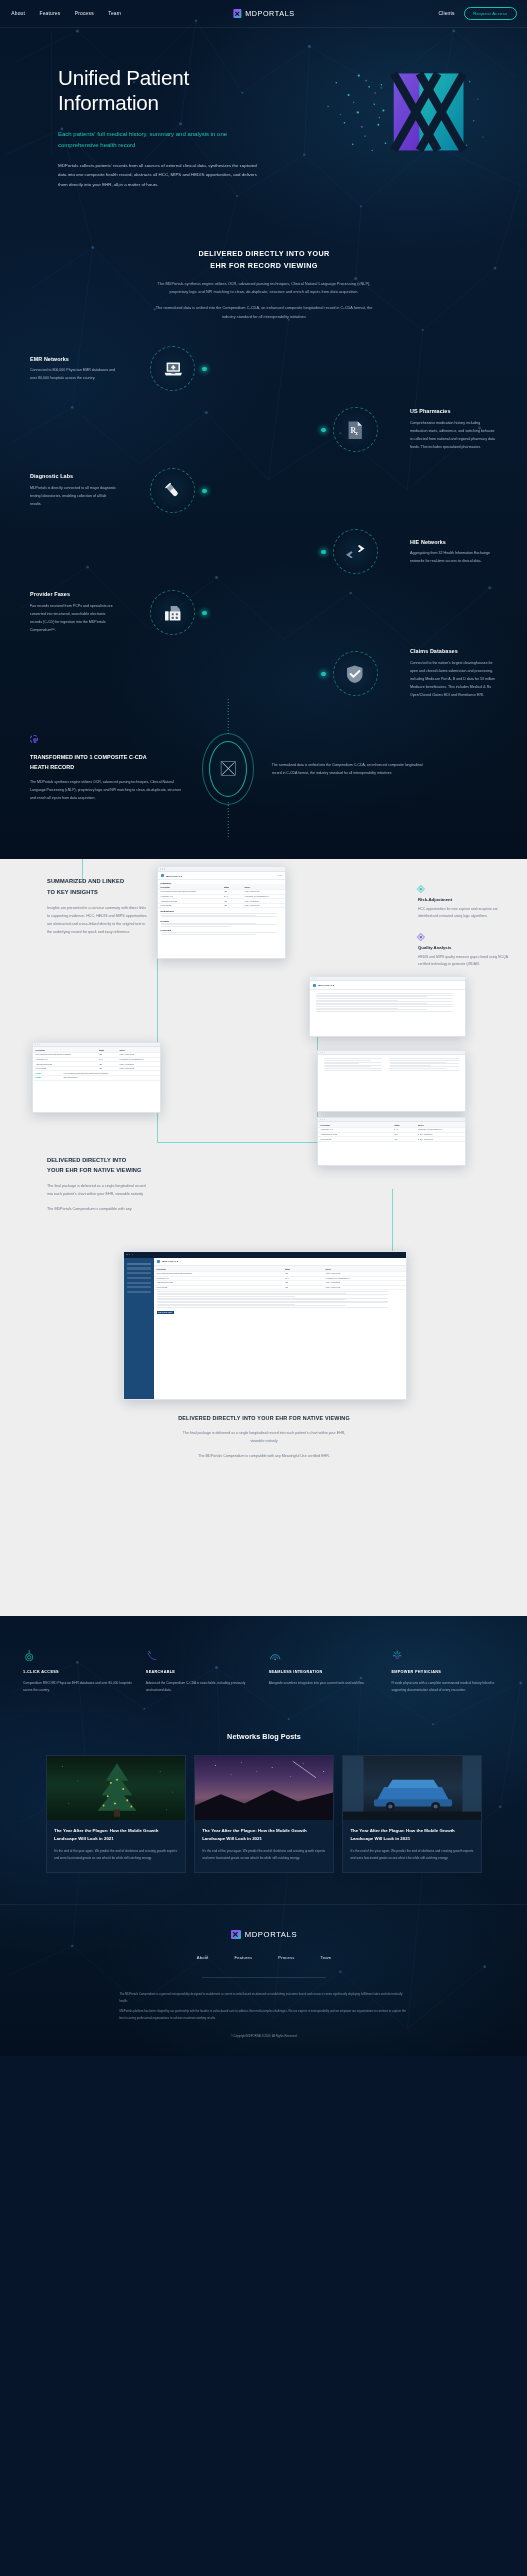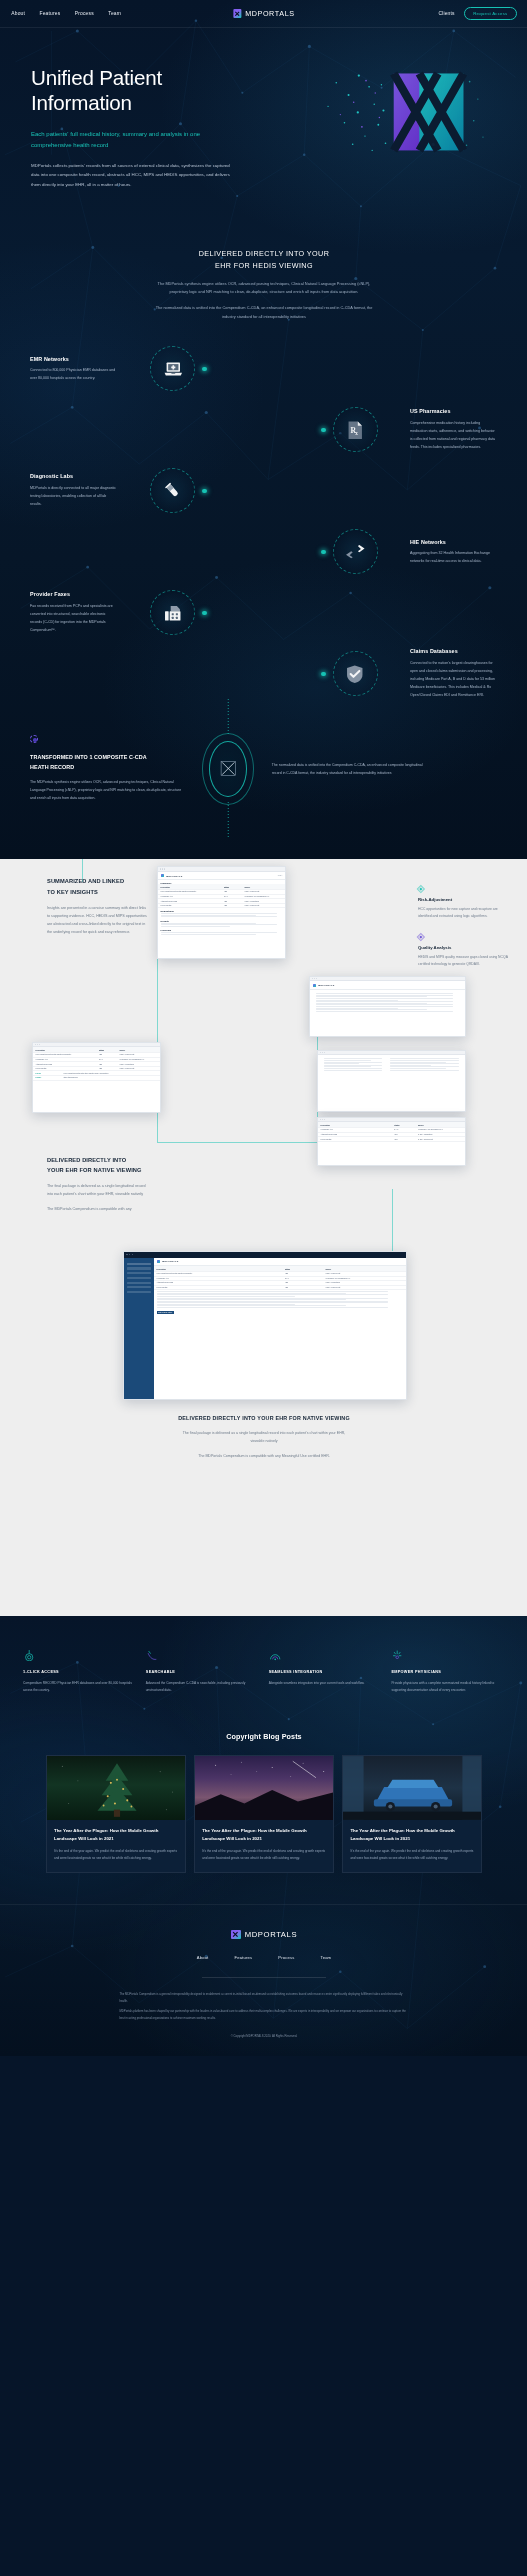--- a/index.html
+++ b/index.html
@@ -47,30 +47,30 @@
   .logo-mark svg { display:block; }
   .logo-word { font-size:7.2px; letter-spacing:0.6px; font-weight:400; color:#fff; }
   .nav-right { margin-left:auto; display:flex; align-items:center; gap:9.3px; }
   .btn-outline {
     border:0.5px solid #16c2b4; color:#16c2b4;
     border-radius:8.2px; padding:3.1px 8.2px; font-size:4.4px; letter-spacing:0.2px;
     background:transparent; cursor:pointer; white-space:nowrap;
   }
 
   
-  .hero { position:relative; z-index:4; padding:37px 31px 46px; display:flex; }
+  .hero { position:relative; z-index:4; padding:37px 31px 46px; display:flex;margin-left:27px; }
   .hero-text { width:242px; }
   .hero h1 { font-size:20.6px; line-height:1.22; font-weight:400; letter-spacing:-0.2px; }
   .hero-sub { margin-top:13.4px; color:#19c3b6; font-size:6px; line-height:1.85; font-weight:500; max-width:206px; }
   .hero-body { margin-top:10.3px; color:#b7c4d4; font-size:4.4px; line-height:2.1; max-width:206px; }
   .hero-art { position:absolute; right:15.5px; top:27px; width:216px; height:118px; }
 
   
   .sec-head { text-align:center; position:relative; z-index:4; padding-top:20.6px; }
-  .sec-head h2 { font-size:7.2px; letter-spacing:0.4px; font-weight:400; line-height:1.7; }
+  .sec-head h2 { font-size:7.2px; letter-spacing:0.4px; font-weight:700; line-height:1.7; }
   .sec-head p { color:#9fb0c4; font-size:3.9px; line-height:2.1; max-width:222px; margin:7.2px auto 0; }
 
   
   .features { position:relative; z-index:4; padding:17.5px 0 0; }
   .frow { display:flex; align-items:center; position:relative; min-height:61px; padding:0 30px; }
   .frow .txt { width:88px; }
   .frow .txt h3 { font-size:5.4px; font-weight:700; margin-bottom:4.6px; letter-spacing:0.1px; }
   .frow .txt p { font-size:3.6px; line-height:2.25; color:#a9b8cb; }
   .orb {
     width:45px; height:45px; border-radius:50%;
@@ -291,21 +291,21 @@
           <circle cx="344" cy="128" r="1.5"></circle>
         <circle cx="362" cy="160" r="1.2"></circle>
           <circle cx="330" cy="176" r="1.4"></circle>
       </g>
     </svg>
   </div>
 
   <div class="sec-head" style="padding-top:13.4px;">
     <h2>
       <span>DELIVERED DIRECTLY INTO YOUR</span><br>
-      <span>EHR FOR HEDIS VIEWING</span>
+      <span>EHR FOR RECORD VIEWING</span>
     </h2>
     <p>The MDPortals synthesis engine utilizes OCR, advanced parsing techniques, Clinical Natural Language Processing (cNLP), proprietary logic and NPI matching to clean, de-duplicate, structure and enrich all inputs from data acquisition.</p>
     <p style="margin-top:8.2px;">The normalized data is unified into the Compendium C-CDA, an enhanced composite longitudinal record in C-CDA format, the industry standard for all interoperability initiatives</p>
   </div>
 
   <div class="features">
 
     <div class="frow left">
       <div class="txt">
         <h3>EMR Networks</h3>
@@ -793,21 +793,21 @@
       <svg class="b-ico" viewBox="0 0 24 24" fill="none">
         <path d="M12 3v7M6 6l3 4M18 6l-3 4M4 13h5M20 13h-5" stroke="#16c2b4" stroke-width="1.4"></path>
         <circle cx="12" cy="16" r="2.6" stroke="#6a52d6" stroke-width="1.4"></circle>
       </svg>
       <h4>EMPOWER PHYSICIANS</h4>
       <p>Provide physicians with a complete summarized medical history linked to supporting documentation ahead of every encounter.</p>
     </div>
   </div>
 
   <div class="blog-wrap">
-    <div class="blog-title">Copyright Blog Posts</div>
+    <div class="blog-title">Networks Blog Posts</div>
     <div class="blog-grid">
 
       <div class="bcard">
         <div class="bimg" style="background:linear-gradient(180deg,#0a1a12 0%,#123423 45%,#071a10 100%);">
           <svg viewBox="0 0 272 124" width="140" height="64">
             <g fill="#1d5437">
                 <path d="M136 14l22 34h-44z"></path>
                 <path d="M136 36l30 40h-60z"></path>
                 <path d="M136 60l38 46h-76z"></path>
               </g>

